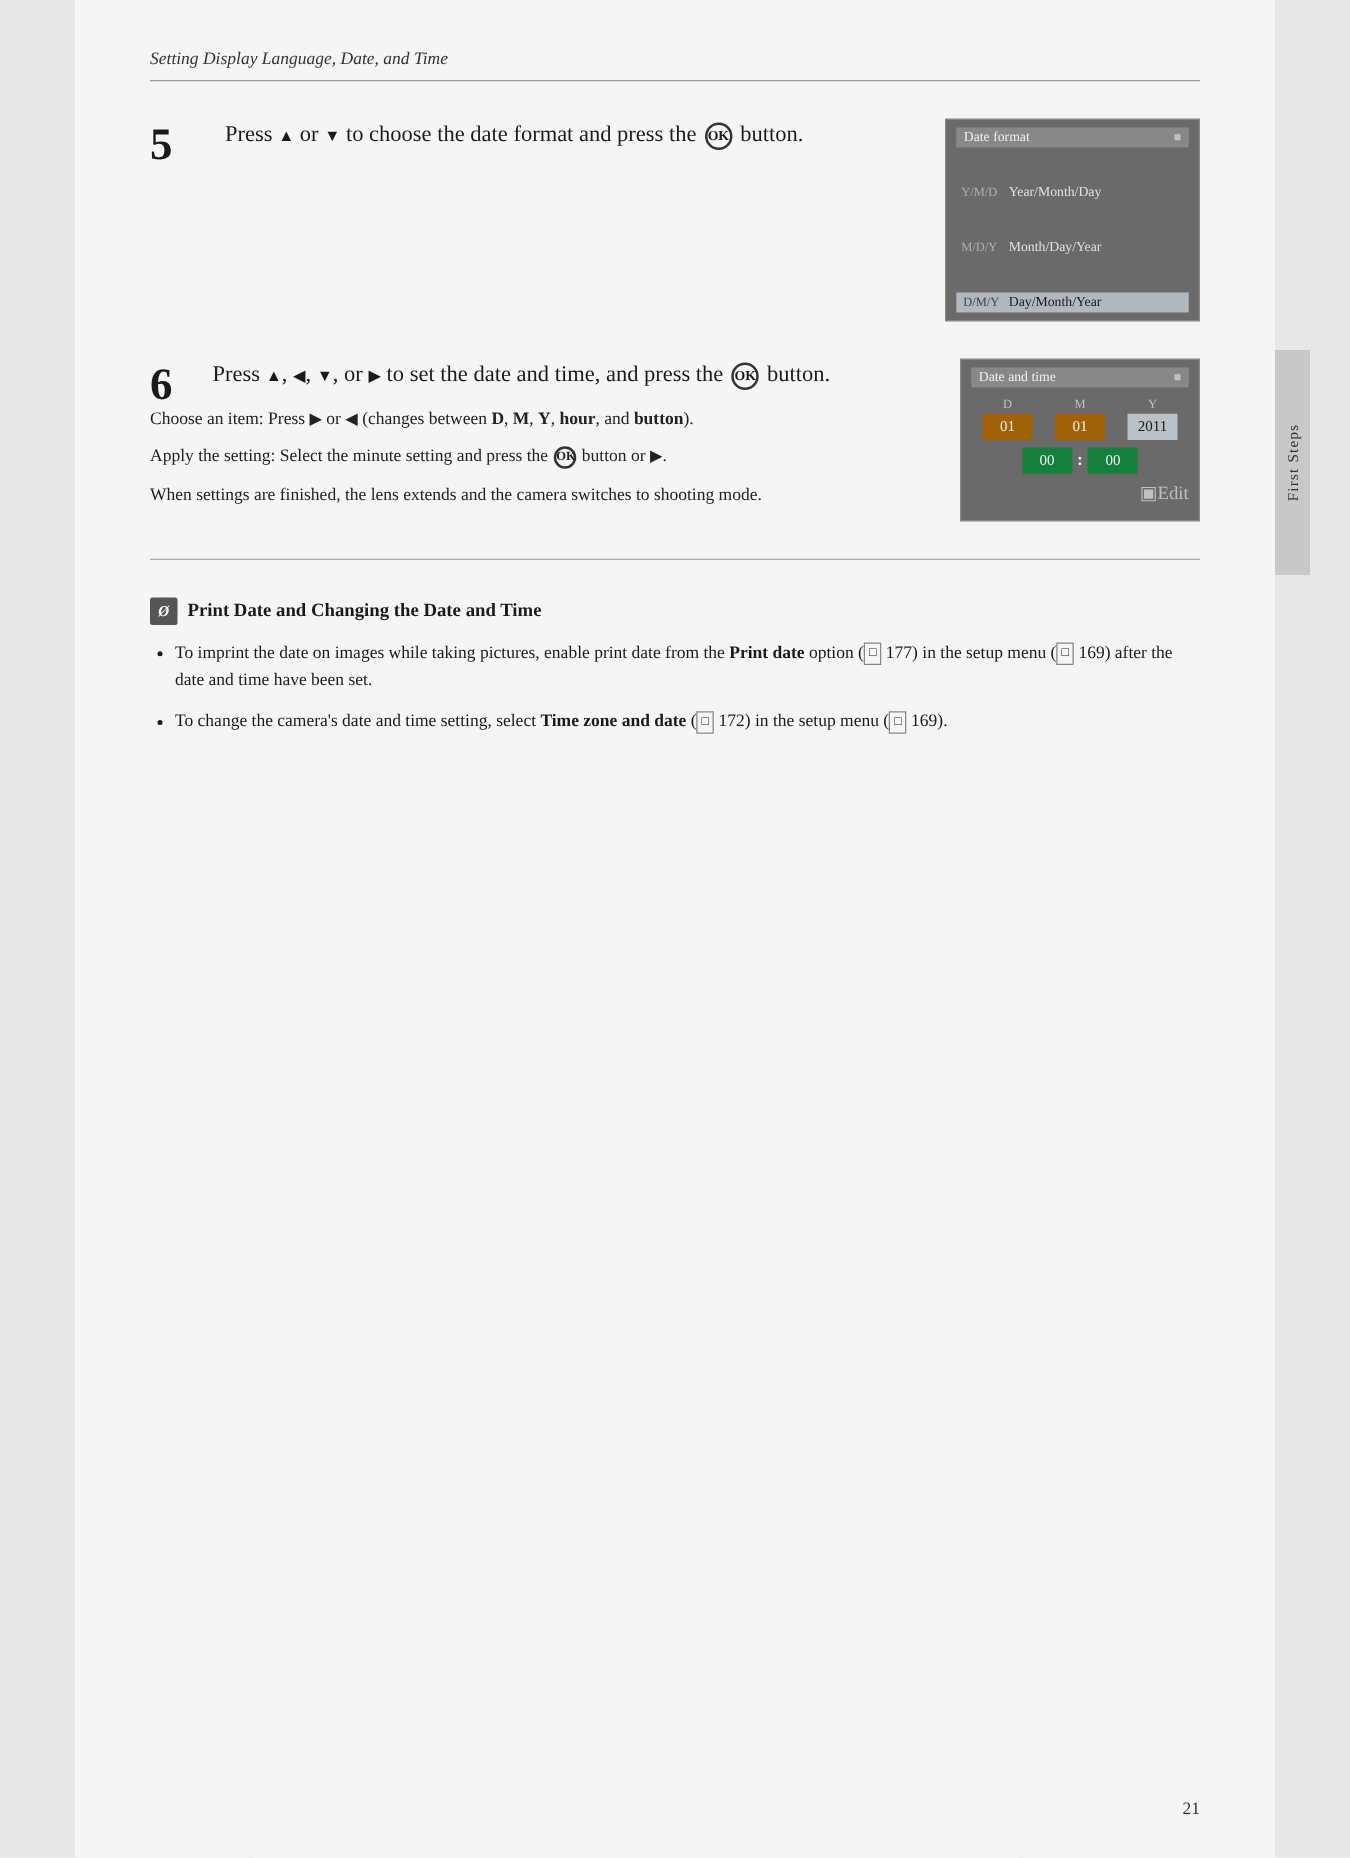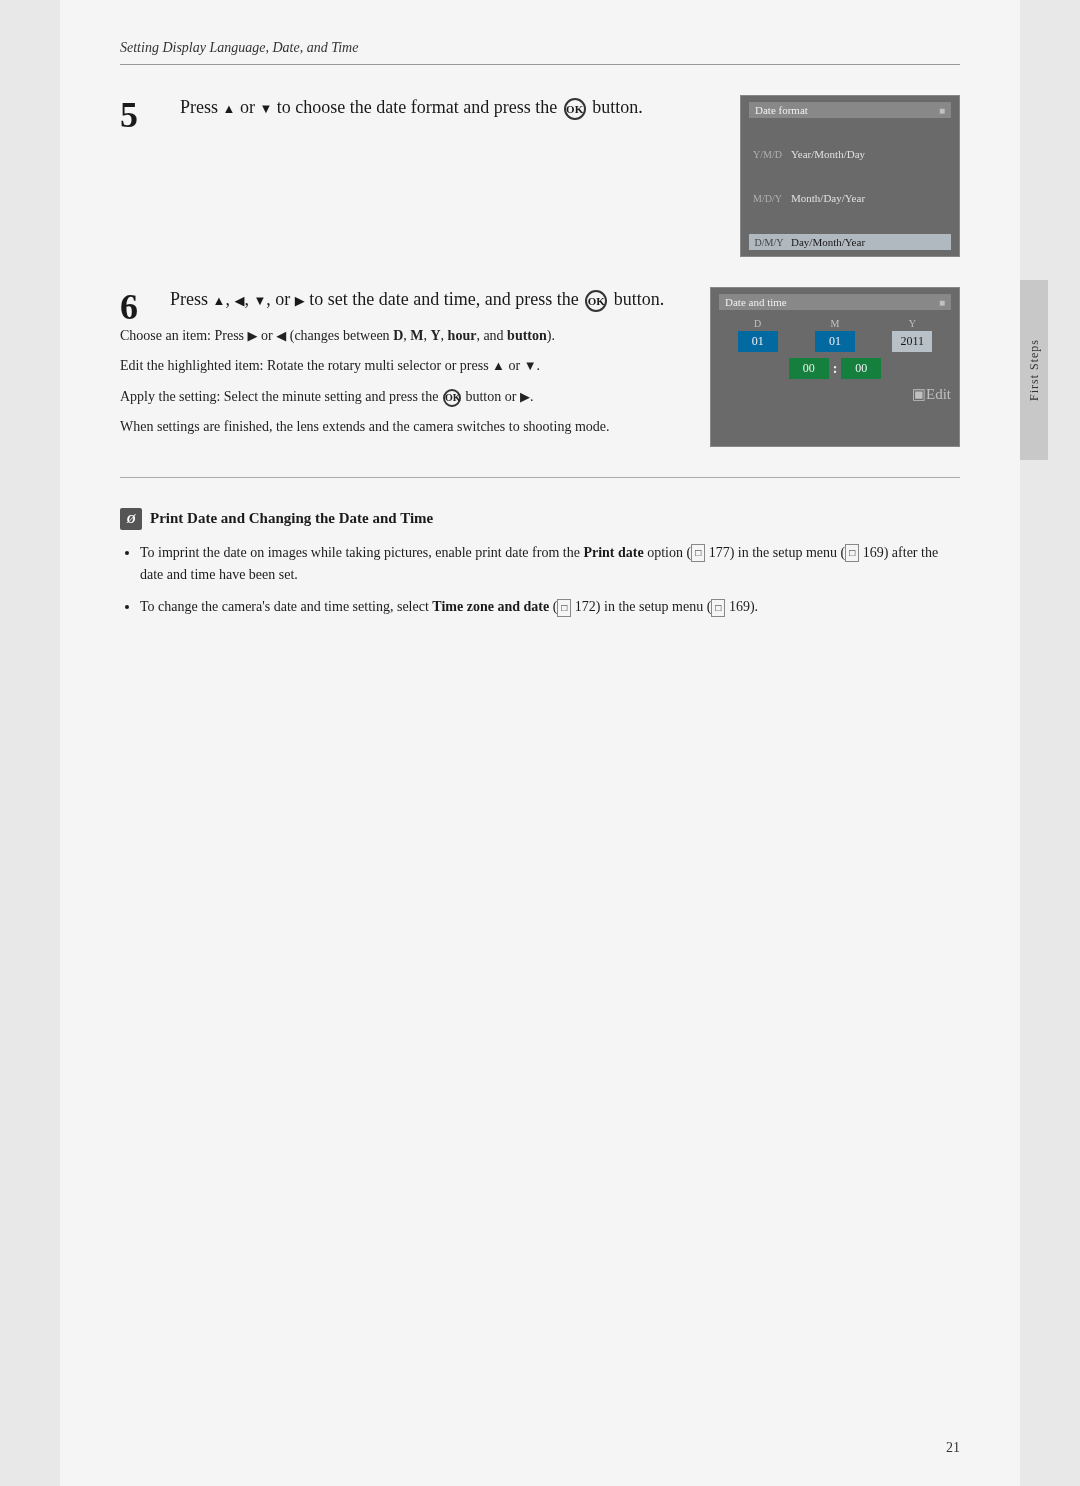--- a/index.html
+++ b/index.html
@@ -119,21 +119,21 @@
       margin: 0 1px;
     }
 
     
     .screen-box {
       border: 1px solid #888;
       background: #6a6a6a;
       color: #f0f0f0;
       font-size: 11px;
       padding: 6px 8px;
-      width: 220px;
+      width: 204px;
       min-height: 120px;
       flex-shrink: 0;
     }
 
     .screen-box .screen-title-bar {
       display: flex;
       justify-content: space-between;
       align-items: center;
       background: #888;
       color: #f0f0f0;
@@ -167,21 +167,21 @@
       font-size: 11px;
     }
 
     
     .dt-screen {
       border: 1px solid #888;
       background: #6a6a6a;
       color: #f0f0f0;
       font-size: 11px;
       padding: 6px 8px;
-      width: 250px;
+      width: 192px;
       min-height: 130px;
       flex-shrink: 0;
     }
 
     .dt-screen .screen-title-bar {
       display: flex;
       justify-content: space-between;
       align-items: center;
       background: #888;
       color: #f0f0f0;
@@ -201,21 +201,21 @@
       min-width: 50px;
     }
 
     .dt-col-label {
       font-size: 10px;
       color: #c0c0c0;
       margin-bottom: 2px;
     }
 
     .dt-col-value {
-      background: #0369a1;
+      background: #a16207;
       color: #f0f0f0;
       padding: 3px 8px;
       font-size: 12px;
       text-align: center;
       display: inline-block;
       min-width: 40px;
     }
 
     .dt-col-value.highlighted {
       background: #b8c0c8;
@@ -385,23 +385,20 @@
       <div style="display:flex; align-items:flex-start; gap:10px;">
         <div class="step-number">6</div>
         <div class="step-title">
           Press <span class="tri">▲</span>, <span class="tri">◀</span>, <span class="tri">▼</span>, or <span class="tri">▶</span> to set the date and time, and press the <span class="ok-circle">OK</span> button.
         </div>
       </div>
 
       <div class="step-instructions">
         <p>
           Choose an item: Press <span class="tri">▶</span> or <span class="tri">◀</span> (changes between <strong>D</strong>, <strong>M</strong>, <strong>Y</strong>, <strong>hour</strong>, and <strong>button</strong>).
-        </p>
-        <p>
-          Edit the highlighted item: Rotate the rotary multi selector or press <span class="tri">▲</span> or <span class="tri">▼</span>.
         </p>
         <p>
           Apply the setting: Select the minute setting and press the <span class="ok-circle-small">OK</span> button or <span class="tri">▶</span>.
         </p>
         <p>
           When settings are finished, the lens extends and the camera switches to shooting mode.
         </p>
       </div>
     </div>
 

